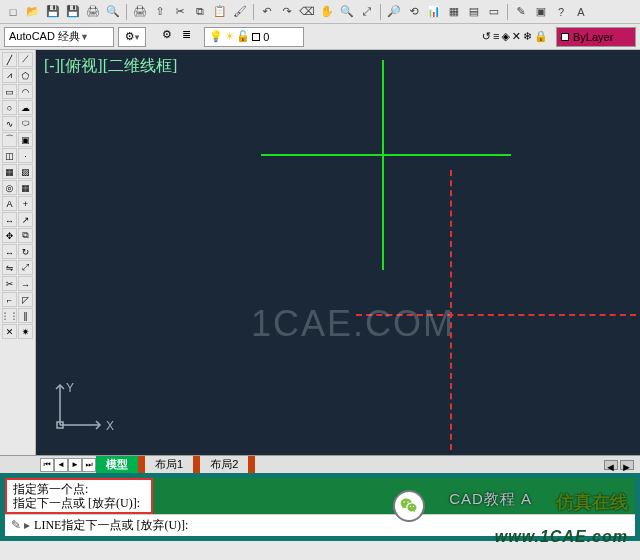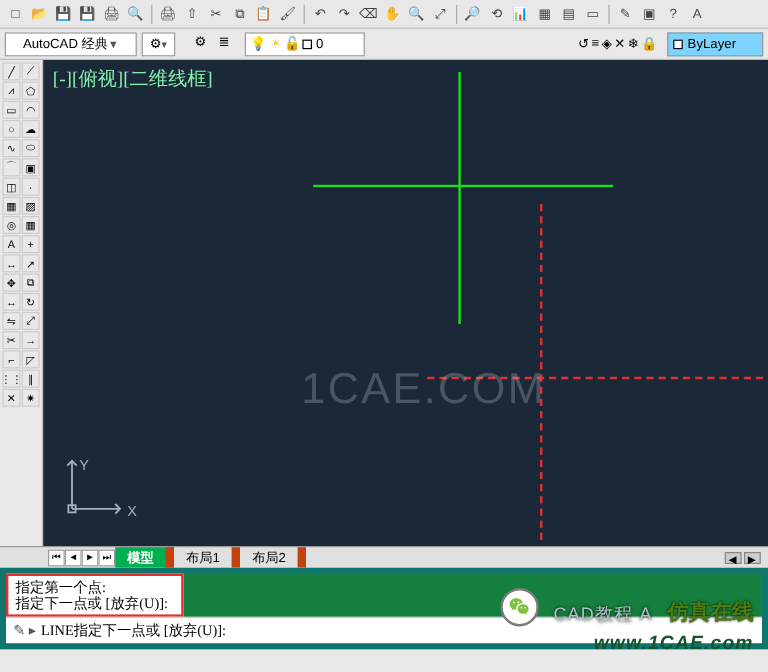--- a/index.html
+++ b/index.html
@@ -3,24 +3,24 @@
 <meta charset="utf-8">
 <style>
 * { box-sizing: border-box; margin: 0; padding: 0; }
 body { width: 640px; height: 560px; background: #e8e8e8; font-family: "Microsoft YaHei", Arial, sans-serif; font-size: 11px; overflow: hidden; position: relative; }
 
 .toolbar { display: flex; align-items: center; gap: 2px; padding: 2px 4px; background: #e8e8e8; border-bottom: 1px solid #bbb; height: 24px; }
 .toolbar .icon-btn { width: 18px; height: 18px; display: flex; align-items: center; justify-content: center; background: #e8e8e8; border: 1px solid transparent; cursor: pointer; font-size: 11px; color: #444; }
 .toolbar .sep { width: 1px; height: 16px; background: #aaa; margin: 0 2px; }
 
 .toolbar2 { display: flex; align-items: center; gap: 4px; padding: 2px 4px; background: #e8e8e8; border-bottom: 1px solid #bbb; height: 26px; }
-.ws-dropdown { display: flex; align-items: center; background: #fff; border: 1px solid #999; height: 20px; padding: 0 4px; font-size: 11px; width: 110px; justify-content: center; }
+.ws-dropdown { display: flex; align-items: center; background: #fff; border: 1px solid #999; height: 20px; padding: 0 4px; font-size: 11px; width: 110px; justify-content: flex-start; }
 .gear-box { width: 28px; height: 20px; border: 1px solid #999; background: #fff; display: flex; align-items: center; justify-content: center; }
 .layer-box { display: flex; align-items: center; background: #fff; border: 1px solid #999; height: 20px; padding: 0 4px; font-size: 11px; width: 100px; }
-.bylayer-box { display: flex; align-items: center; background: #7dd3fc; border: 1px solid #999; height: 20px; padding: 0 4px; font-size: 11px; width: 80px; }
+.bylayer-box { display: flex; align-items: center; background: #be185d; border: 1px solid #999; height: 20px; padding: 0 4px; font-size: 11px; width: 80px; }
 .chevron { font-size: 9px; color: #555; }
 
 .main-area { display: flex; height: 405px; }
 .left-toolbar { width: 36px; background: #e8e8e8; border-right: 1px solid #bbb; display: flex; flex-direction: column; padding: 2px; gap: 1px; }
 .left-toolbar .tool-row { display: flex; gap: 1px; }
 .left-toolbar .tool { width: 15px; height: 15px; background: #e8e8e8; border: 1px solid #ccc; cursor: pointer; display: flex; align-items: center; justify-content: center; font-size: 9px; }
 
 .canvas-wrap { flex: 1; position: relative; background: #1a2838; overflow: hidden; }
 .viewport-label { position: absolute; top: 6px; left: 8px; color: #86efac; font-size: 16px; font-family: Liberation Serif, serif; }
 
@@ -43,21 +43,21 @@
 .tab { padding: 1px 10px; font-size: 11px; border-right: 7px solid #c2410c; cursor: pointer; }
 .tab.active { background: #00b050; color: #fff; font-weight: bold; }
 .tab-scroll-right { margin-left: auto; margin-right: 6px; display: flex; gap: 2px; }
 .scroll-thumb { width: 14px; height: 10px; background: #ccc; border: 1px solid #888; }
 
 .cmd-area { background: #15803d; border: 5px solid #0f766e; font-family: Liberation Serif, serif; }
 .cmd-highlight { border: 2px solid #e03030; padding: 2px 6px; font-size: 12px; line-height: 14px; width: 148px; background: #fff; }
 .cmd-line { display: flex; align-items: center; padding: 2px 6px; font-size: 12px; background: #fff; border-top: 1px solid #ccc; }
 .cmd-line .prompt-icon { color: #555; margin-right: 4px; }
 
-.overlay-wechat { position: absolute; right: 12px; bottom: 38px; display: flex; align-items: flex-end; gap: 12px; }
+.overlay-wechat { position: absolute; right: 12px; bottom: 38px; display: flex; align-items: flex-start; gap: 24px; }
 .wechat-icon { width: 32px; height: 32px; border-radius: 50%; background: #fff; border: 2px solid #7a7a7a; display: flex; align-items: center; justify-content: center; }
 .wechat-icon svg { fill: #7fc241; }
 .wechat-text { color: #b8c0c8; font-size: 15px; letter-spacing: 1px; text-shadow: 0 0 3px #000; }
 .fangzhen { color: #4d7c0f; font-size: 18px; font-weight: bold; text-shadow: 0 0 2px #000; }
 .overlay-url { position: absolute; right: 12px; bottom: 14px; color: #14532d; font-size: 16px; font-weight: bold; font-style: italic; letter-spacing: 1px; }
 
 .toolbar2 .mid-icons { display: flex; gap: 2px; margin-left: 8px; }
 .toolbar2 .mid-icons .icon-btn { width: 18px; height: 18px; }
 .right-icons { display: flex; gap: 2px; margin-left: auto; }
 </style>

